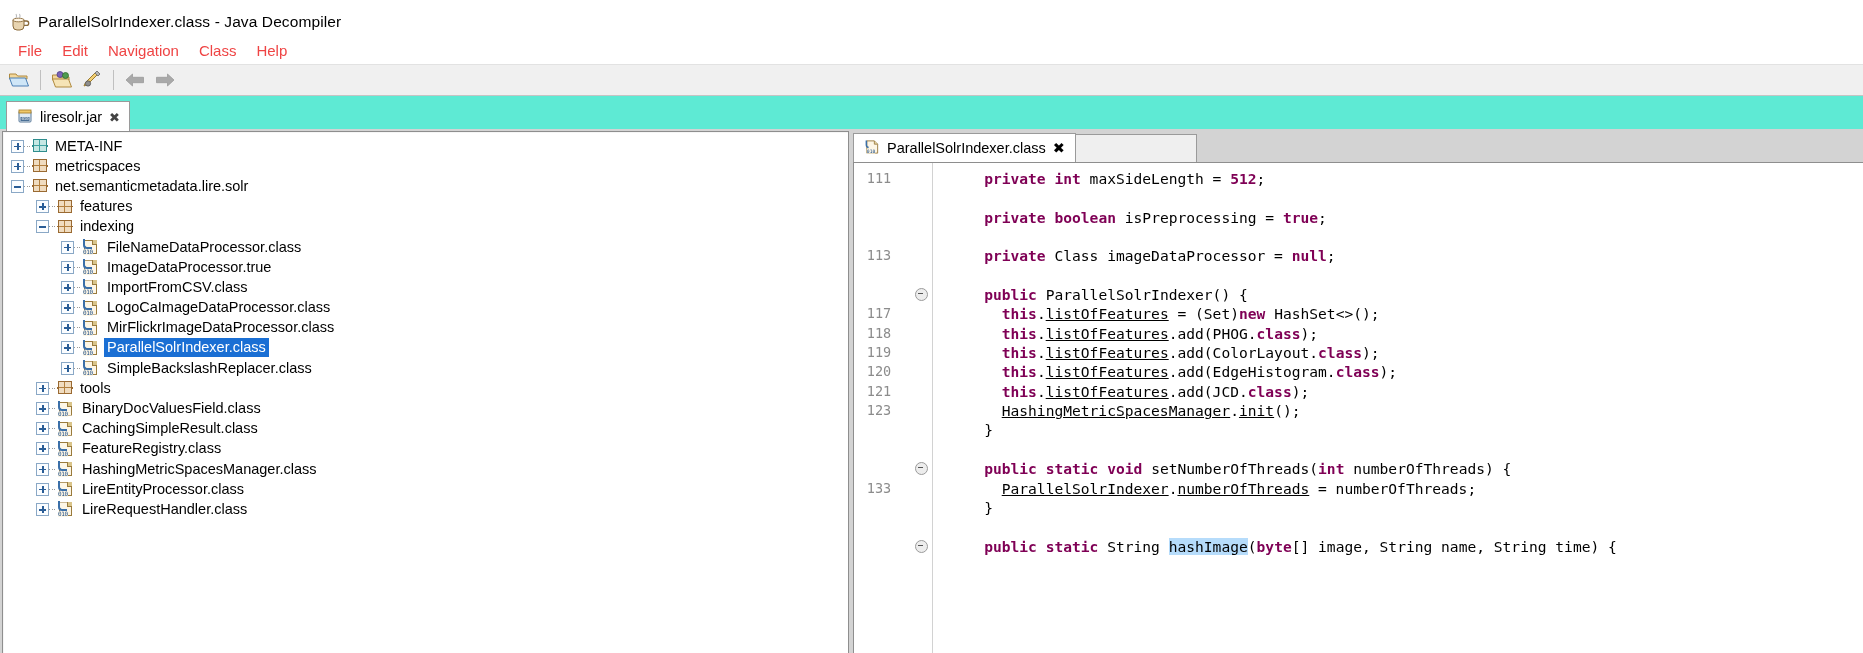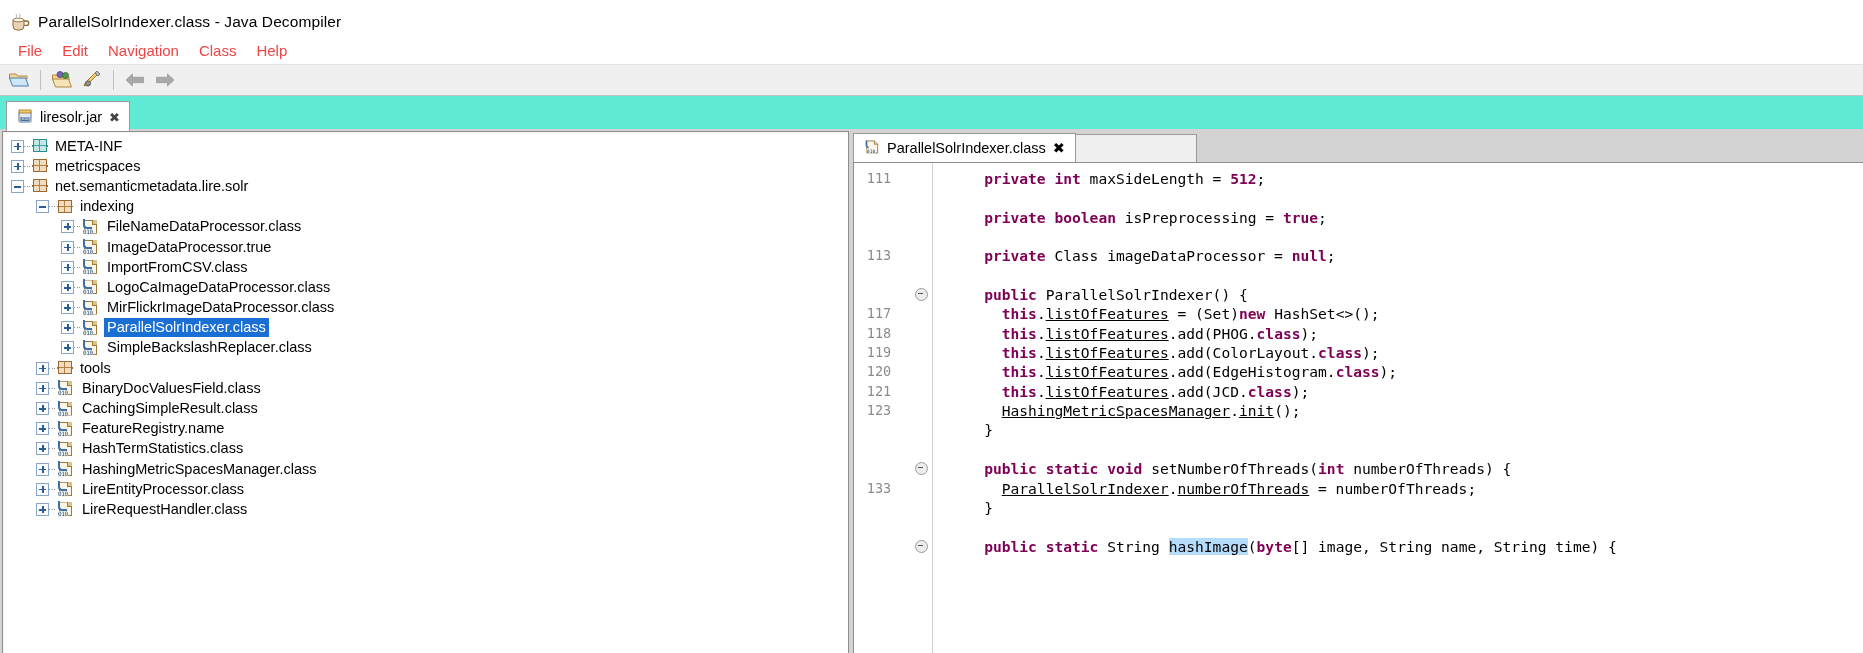--- a/index.html
+++ b/index.html
@@ -411,120 +411,130 @@
             <span class="expander minus"></span>
             <span class="dots"></span>
             <span class="pkg-icon">
               <span class="bar"></span>
               <span class="g"></span>
             </span>
             <span class="label">net.semanticmetadata.lire.solr</span>
           </div>
           <div class="tree-row">
             <span class="ind" style="width: 33px;"></span>
-            <span class="expander minus"></span>
+            <span class="expander plus"></span>
             <span class="dots"></span>
             <span class="pkg-icon">
               <span class="bar"></span>
               <span class="g"></span>
             </span>
-            <span class="label">indexing</span>
-          </div>
-          <div class="tree-row">
-            <span class="ind" style="width: 58px;"></span>
-            <span class="expander plus"></span>
-            <span class="dots"></span>
-            <span class="cls-icon">
-              <span class="page"></span>
-              <span class="fold"></span>
-              <span class="hook"></span>
-              <span class="bits">010</span>
-            </span>
-            <span class="label">FileNameDataProcessor.class</span>
-          </div>
-          <div class="tree-row">
-            <span class="ind" style="width: 58px;"></span>
-            <span class="expander plus"></span>
-            <span class="dots"></span>
-            <span class="cls-icon">
-              <span class="page"></span>
-              <span class="fold"></span>
-              <span class="hook"></span>
-              <span class="bits">010</span>
-            </span>
-            <span class="label">ImageDataProcessor.true</span>
-          </div>
-          <div class="tree-row">
-            <span class="ind" style="width: 58px;"></span>
-            <span class="expander plus"></span>
-            <span class="dots"></span>
-            <span class="cls-icon">
-              <span class="page"></span>
-              <span class="fold"></span>
-              <span class="hook"></span>
-              <span class="bits">010</span>
-            </span>
-            <span class="label">ImportFromCSV.class</span>
-          </div>
-          <div class="tree-row">
-            <span class="ind" style="width: 58px;"></span>
-            <span class="expander plus"></span>
-            <span class="dots"></span>
-            <span class="cls-icon">
-              <span class="page"></span>
-              <span class="fold"></span>
-              <span class="hook"></span>
-              <span class="bits">010</span>
-            </span>
-            <span class="label">LogoCaImageDataProcessor.class</span>
-          </div>
-          <div class="tree-row">
-            <span class="ind" style="width: 58px;"></span>
-            <span class="expander plus"></span>
-            <span class="dots"></span>
-            <span class="cls-icon">
-              <span class="page"></span>
-              <span class="fold"></span>
-              <span class="hook"></span>
-              <span class="bits">010</span>
-            </span>
-            <span class="label">MirFlickrImageDataProcessor.class</span>
-          </div>
-          <div class="tree-row selected">
-            <span class="ind" style="width: 58px;"></span>
-            <span class="expander plus"></span>
-            <span class="dots"></span>
-            <span class="cls-icon">
-              <span class="page"></span>
-              <span class="fold"></span>
-              <span class="hook"></span>
-              <span class="bits">010</span>
-            </span>
-            <span class="label">ParallelSolrIndexer.class</span>
-          </div>
-          <div class="tree-row">
-            <span class="ind" style="width: 58px;"></span>
-            <span class="expander plus"></span>
-            <span class="dots"></span>
-            <span class="cls-icon">
-              <span class="page"></span>
-              <span class="fold"></span>
-              <span class="hook"></span>
-              <span class="bits">010</span>
-            </span>
-            <span class="label">SimpleBackslashReplacer.class</span>
-          </div>
-          <div class="tree-row">
-            <span class="ind" style="width: 33px;"></span>
-            <span class="expander plus"></span>
+            <span class="label">features</span>
+          </div>
+          <div class="tree-row">
+            <span class="ind" style="width: 33px;"></span>
+            <span class="expander minus"></span>
             <span class="dots"></span>
             <span class="pkg-icon">
               <span class="bar"></span>
               <span class="g"></span>
             </span>
+            <span class="label">indexing</span>
+          </div>
+          <div class="tree-row">
+            <span class="ind" style="width: 58px;"></span>
+            <span class="expander plus"></span>
+            <span class="dots"></span>
+            <span class="cls-icon">
+              <span class="page"></span>
+              <span class="fold"></span>
+              <span class="hook"></span>
+              <span class="bits">010</span>
+            </span>
+            <span class="label">FileNameDataProcessor.class</span>
+          </div>
+          <div class="tree-row">
+            <span class="ind" style="width: 58px;"></span>
+            <span class="expander plus"></span>
+            <span class="dots"></span>
+            <span class="cls-icon">
+              <span class="page"></span>
+              <span class="fold"></span>
+              <span class="hook"></span>
+              <span class="bits">010</span>
+            </span>
+            <span class="label">ImageDataProcessor.true</span>
+          </div>
+          <div class="tree-row">
+            <span class="ind" style="width: 58px;"></span>
+            <span class="expander plus"></span>
+            <span class="dots"></span>
+            <span class="cls-icon">
+              <span class="page"></span>
+              <span class="fold"></span>
+              <span class="hook"></span>
+              <span class="bits">010</span>
+            </span>
+            <span class="label">ImportFromCSV.class</span>
+          </div>
+          <div class="tree-row">
+            <span class="ind" style="width: 58px;"></span>
+            <span class="expander plus"></span>
+            <span class="dots"></span>
+            <span class="cls-icon">
+              <span class="page"></span>
+              <span class="fold"></span>
+              <span class="hook"></span>
+              <span class="bits">010</span>
+            </span>
+            <span class="label">LogoCaImageDataProcessor.class</span>
+          </div>
+          <div class="tree-row">
+            <span class="ind" style="width: 58px;"></span>
+            <span class="expander plus"></span>
+            <span class="dots"></span>
+            <span class="cls-icon">
+              <span class="page"></span>
+              <span class="fold"></span>
+              <span class="hook"></span>
+              <span class="bits">010</span>
+            </span>
+            <span class="label">MirFlickrImageDataProcessor.class</span>
+          </div>
+          <div class="tree-row selected">
+            <span class="ind" style="width: 58px;"></span>
+            <span class="expander plus"></span>
+            <span class="dots"></span>
+            <span class="cls-icon">
+              <span class="page"></span>
+              <span class="fold"></span>
+              <span class="hook"></span>
+              <span class="bits">010</span>
+            </span>
+            <span class="label">ParallelSolrIndexer.class</span>
+          </div>
+          <div class="tree-row">
+            <span class="ind" style="width: 58px;"></span>
+            <span class="expander plus"></span>
+            <span class="dots"></span>
+            <span class="cls-icon">
+              <span class="page"></span>
+              <span class="fold"></span>
+              <span class="hook"></span>
+              <span class="bits">010</span>
+            </span>
+            <span class="label">SimpleBackslashReplacer.class</span>
+          </div>
+          <div class="tree-row">
+            <span class="ind" style="width: 33px;"></span>
+            <span class="expander plus"></span>
+            <span class="dots"></span>
+            <span class="pkg-icon">
+              <span class="bar"></span>
+              <span class="g"></span>
+            </span>
             <span class="label">tools</span>
           </div>
           <div class="tree-row">
             <span class="ind" style="width: 33px;"></span>
             <span class="expander plus"></span>
             <span class="dots"></span>
             <span class="cls-icon">
               <span class="page"></span>
               <span class="fold"></span>
               <span class="hook"></span>
@@ -547,33 +557,21 @@
           <div class="tree-row">
             <span class="ind" style="width: 33px;"></span>
             <span class="expander plus"></span>
             <span class="dots"></span>
             <span class="cls-icon">
               <span class="page"></span>
               <span class="fold"></span>
               <span class="hook"></span>
               <span class="bits">010</span>
             </span>
-            <span class="label">FeatureRegistry.name</span>
-          </div>
-          <div class="tree-row">
-            <span class="ind" style="width: 33px;"></span>
-            <span class="expander plus"></span>
-            <span class="dots"></span>
-            <span class="cls-icon">
-              <span class="page"></span>
-              <span class="fold"></span>
-              <span class="hook"></span>
-              <span class="bits">010</span>
-            </span>
-            <span class="label">HashTermStatistics.class</span>
+            <span class="label">FeatureRegistry.class</span>
           </div>
           <div class="tree-row">
             <span class="ind" style="width: 33px;"></span>
             <span class="expander plus"></span>
             <span class="dots"></span>
             <span class="cls-icon">
               <span class="page"></span>
               <span class="fold"></span>
               <span class="hook"></span>
               <span class="bits">010</span>

